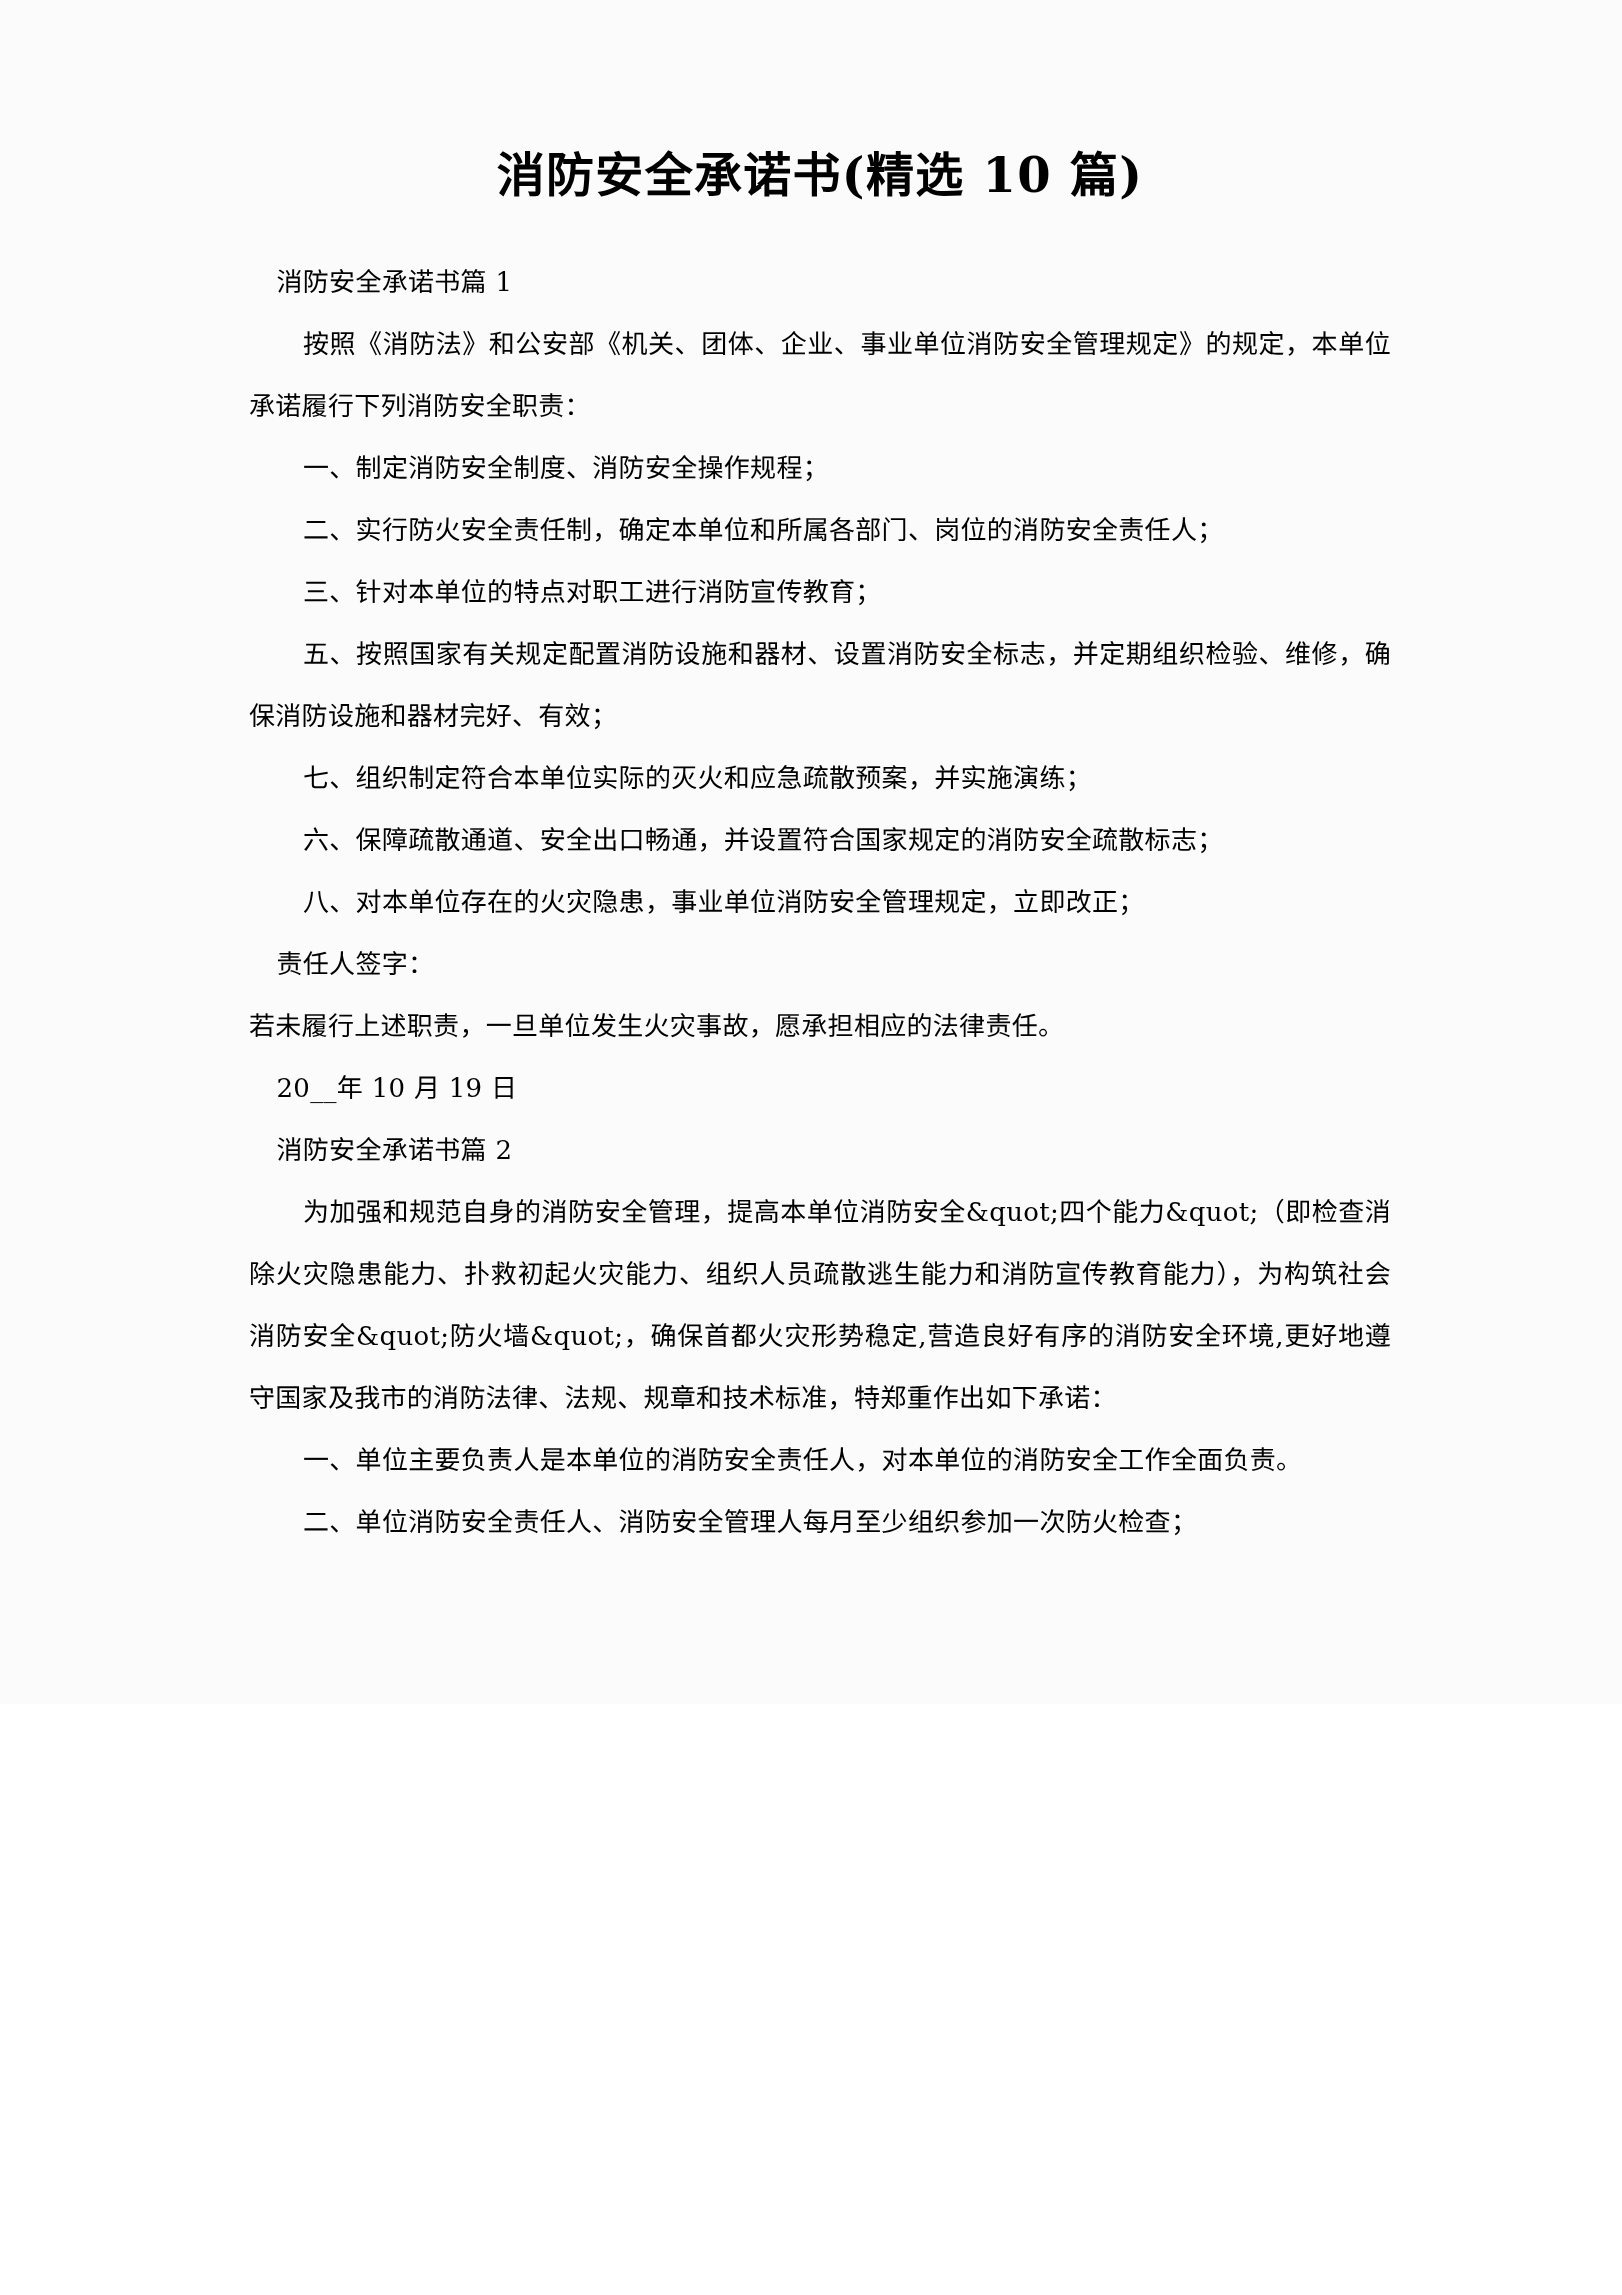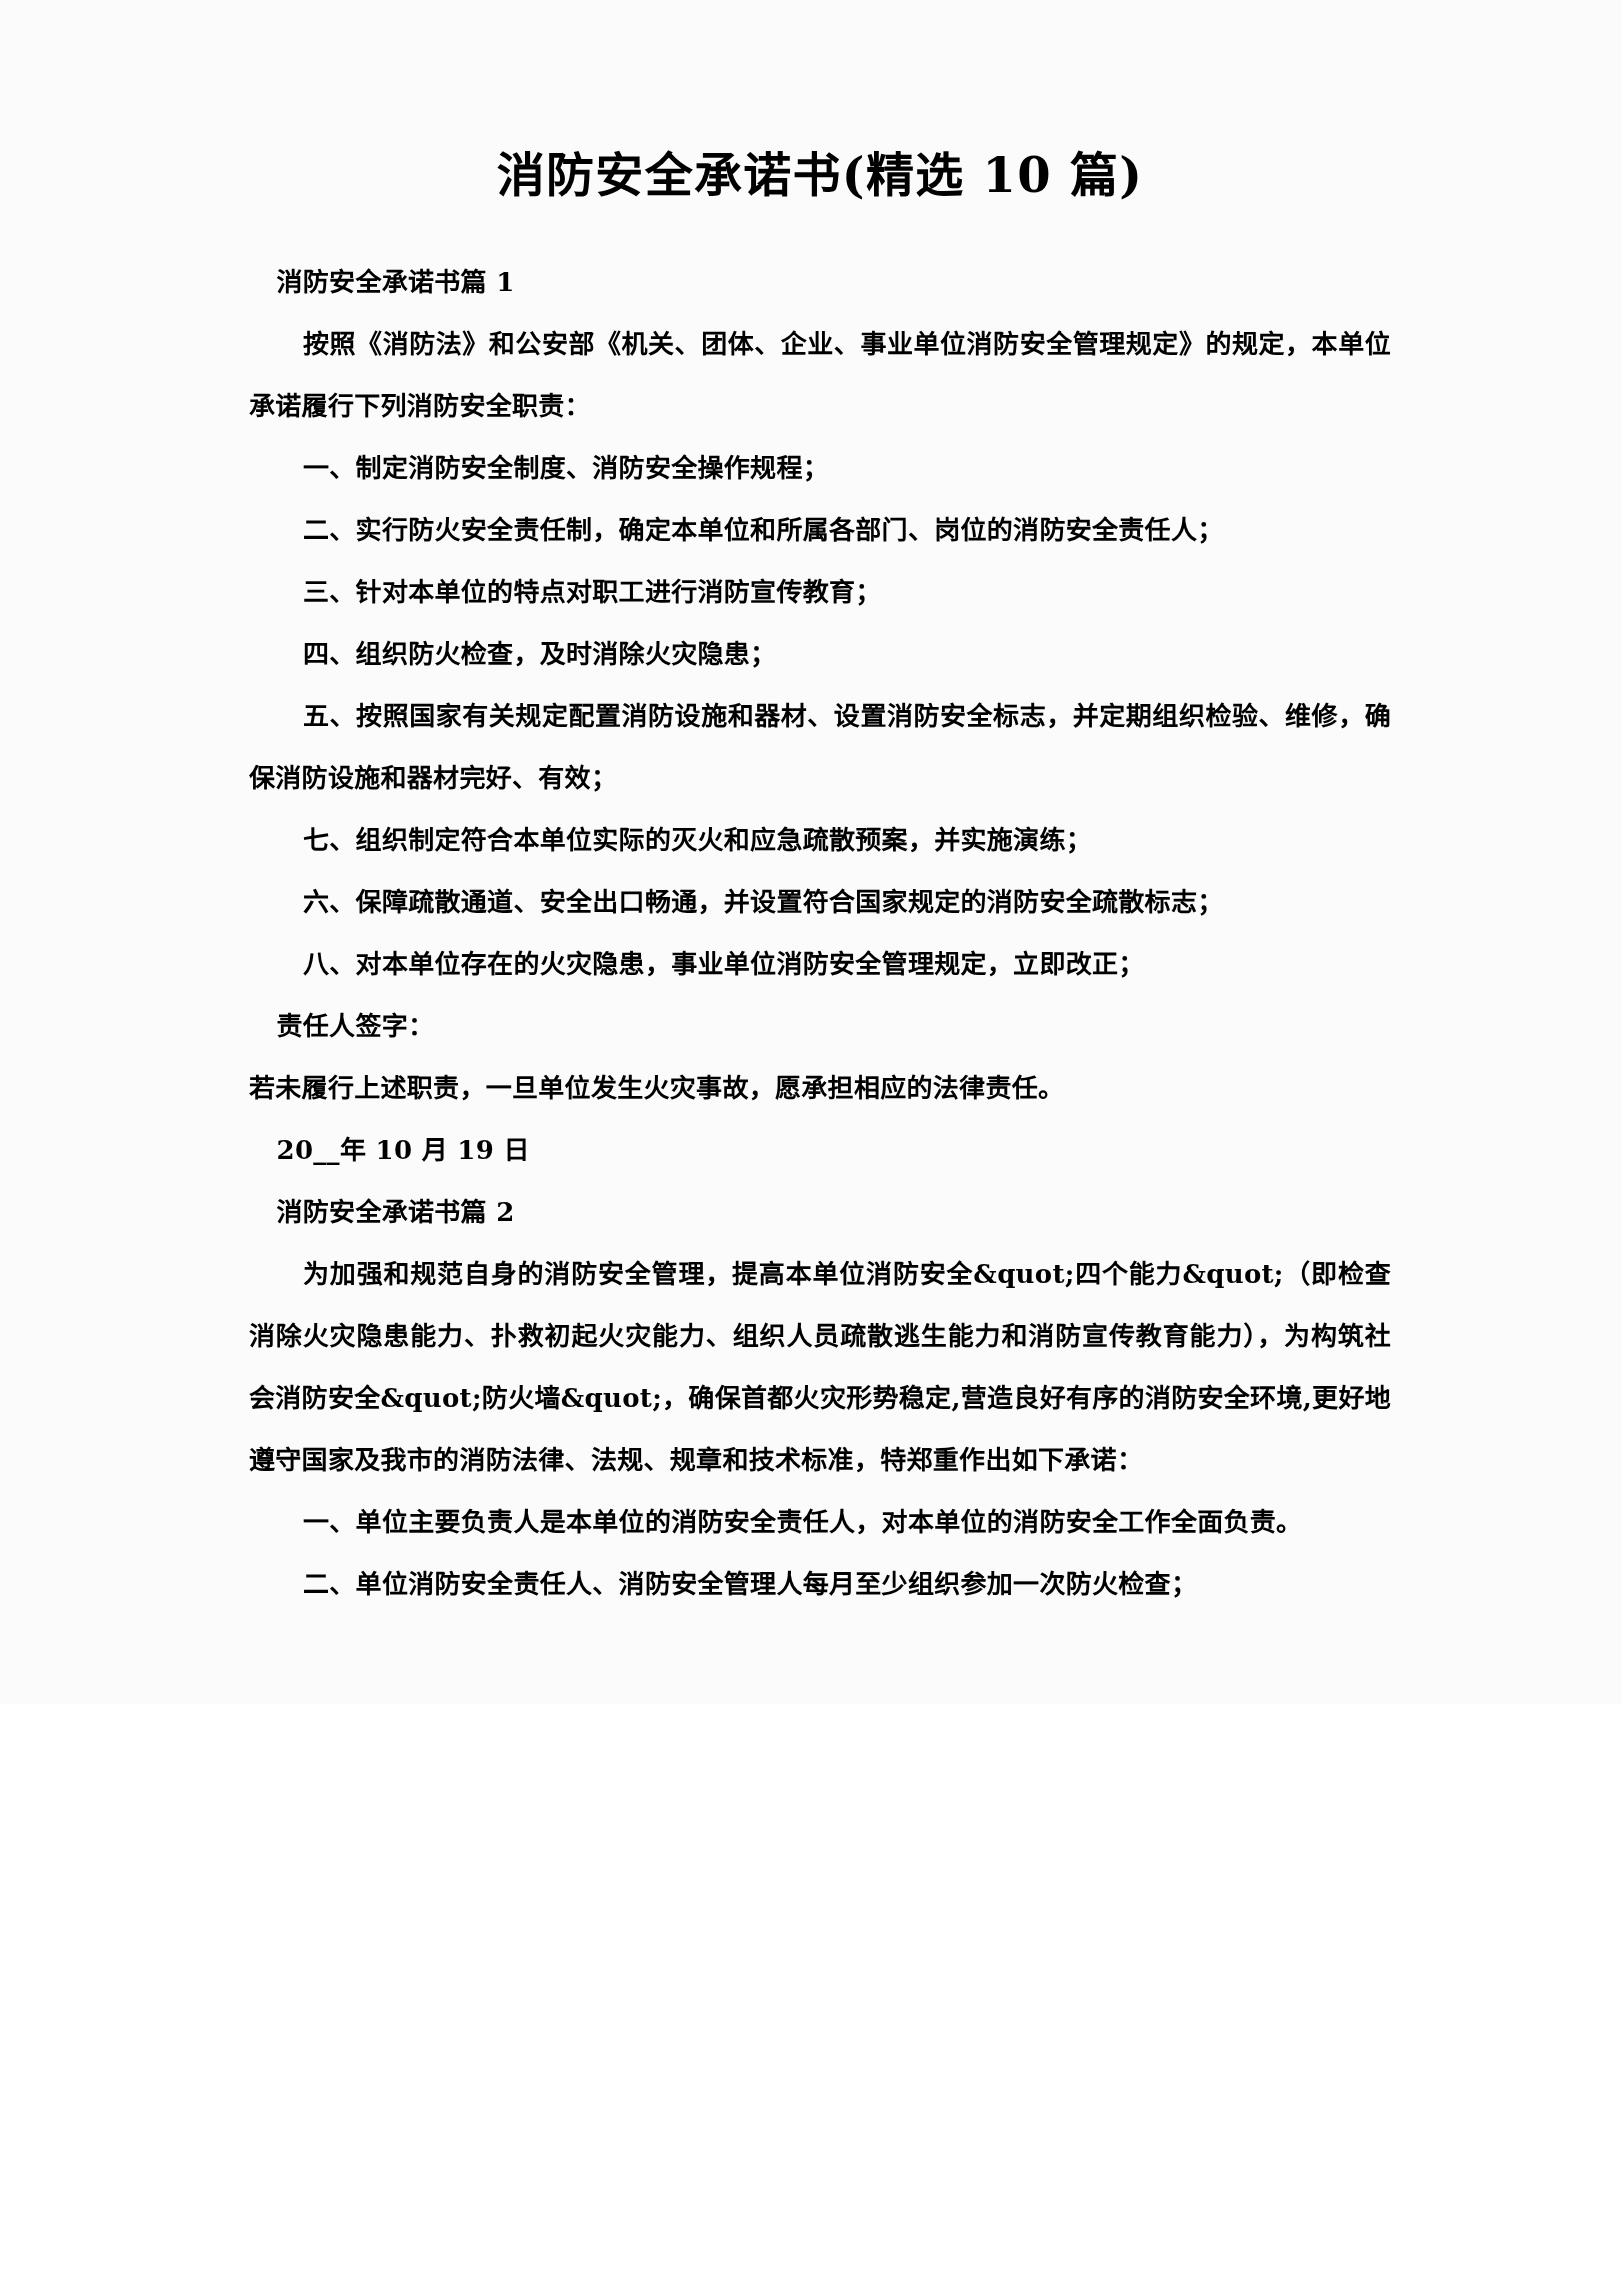--- a/index.html
+++ b/index.html
@@ -38,21 +38,20 @@
     margin-top: 46px;
   }
   p.para {
     margin: 0 0 0 0;
     font-size: 26px;
     line-height: 62px;
     text-align: justify;
     text-justify: inter-ideograph;
     letter-spacing: 0.3px;
     word-break: break-all;
-    font-weight: bold;
   }
   p.indent-2 {
     text-indent: 54px;
   }
   p.indent-1 {
     text-indent: 27.5px;
   }
   p.indent-0 {
     text-indent: 0;
   }
@@ -62,21 +61,20 @@
 
 <div class="page">
   <div class="content">
     <h1 class="doc-title">消防安全承诺书(精选 10 篇)</h1>
     <div class="body-block">
         <p class="para indent-1">消防安全承诺书篇 1</p>
         <p class="para indent-2">按照《消防法》和公安部《机关、团体、企业、事业单位消防安全管理规定》的规定，本单位承诺履行下列消防安全职责：</p>
         <p class="para indent-2">一、制定消防安全制度、消防安全操作规程；</p>
         <p class="para indent-2">二、实行防火安全责任制，确定本单位和所属各部门、岗位的消防安全责任人；</p>
         <p class="para indent-2">三、针对本单位的特点对职工进行消防宣传教育；</p>
-        <p class="para indent-2">四、组织防火检查，及时消除火灾隐患；</p>
         <p class="para indent-2">五、按照国家有关规定配置消防设施和器材、设置消防安全标志，并定期组织检验、维修，确保消防设施和器材完好、有效；</p>
         <p class="para indent-2">七、组织制定符合本单位实际的灭火和应急疏散预案，并实施演练；</p>
         <p class="para indent-2">六、保障疏散通道、安全出口畅通，并设置符合国家规定的消防安全疏散标志；</p>
         <p class="para indent-2">八、对本单位存在的火灾隐患，事业单位消防安全管理规定，立即改正；</p>
         <p class="para indent-1">责任人签字：</p>
         <p class="para indent-0">若未履行上述职责，一旦单位发生火灾事故，愿承担相应的法律责任。</p>
         <p class="para indent-1">20__年 10 月 19 日</p>
         <p class="para indent-1">消防安全承诺书篇 2</p>
         <p class="para indent-2">为加强和规范自身的消防安全管理，提高本单位消防安全&amp;quot;四个能力&amp;quot;（即检查消除火灾隐患能力、扑救初起火灾能力、组织人员疏散逃生能力和消防宣传教育能力），为构筑社会消防安全&amp;quot;防火墙&amp;quot;，确保首都火灾形势稳定,营造良好有序的消防安全环境,更好地遵守国家及我市的消防法律、法规、规章和技术标准，特郑重作出如下承诺：</p>
         <p class="para indent-2">一、单位主要负责人是本单位的消防安全责任人，对本单位的消防安全工作全面负责。</p>

